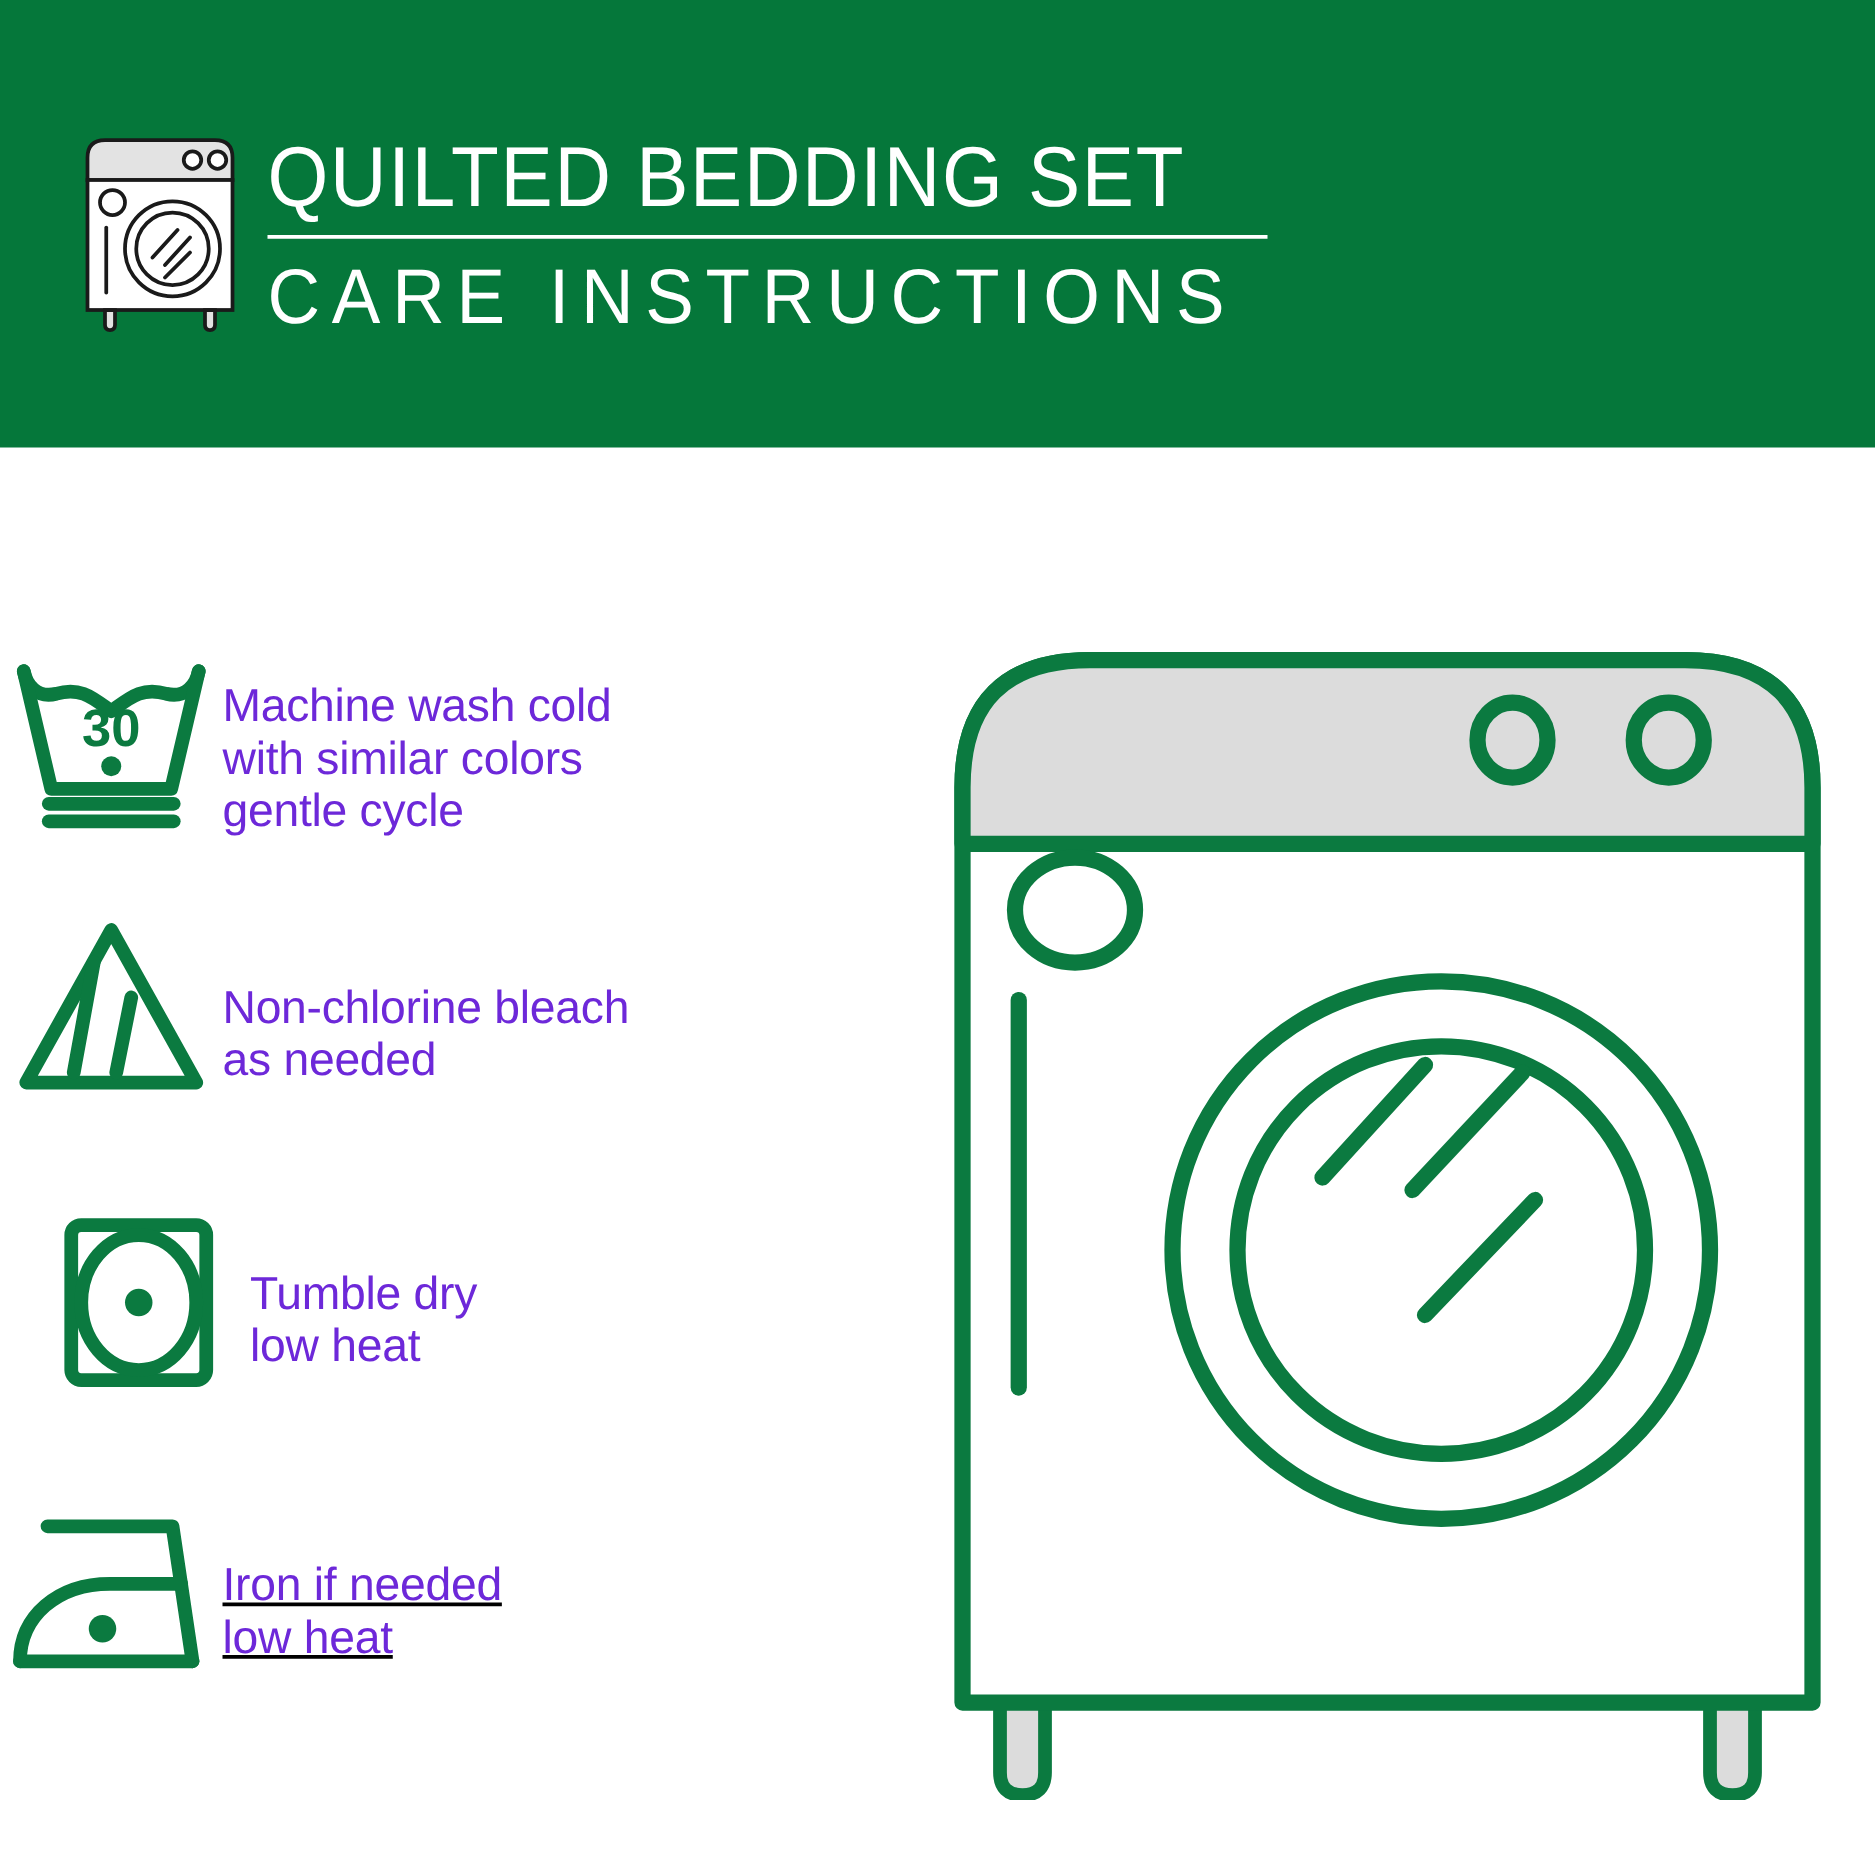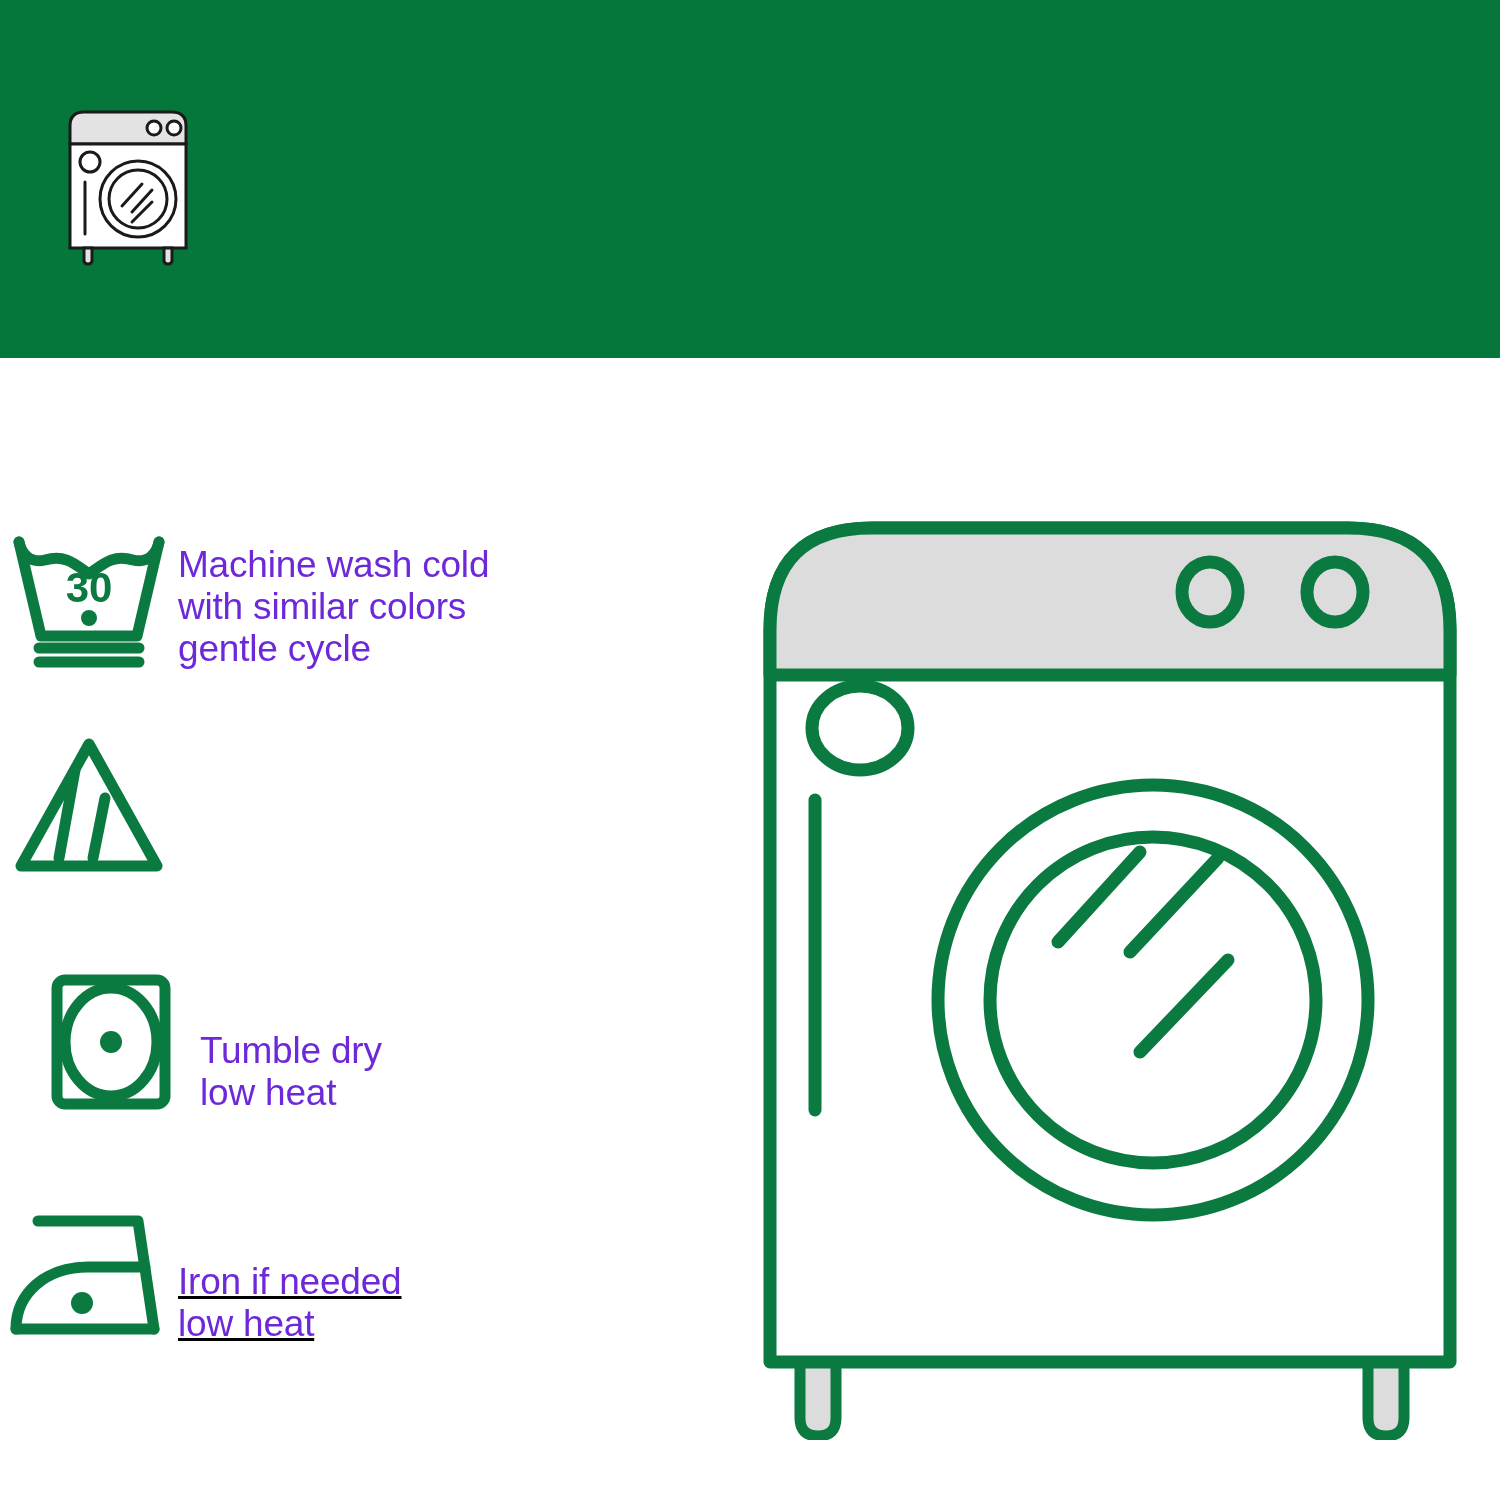--- a/index.html
+++ b/index.html
@@ -71,21 +71,21 @@
     position: absolute;
     left: 0;
     top: 500px;
     width: 740px;
   }
   .care-row {
     position: absolute;
     left: 0;
     width: 740px;
     display: flex;
-    align-items: flex-end;
+    align-items: center;
   }
   .care-icon {
     width: 178px;
     min-width: 178px;
     display: flex;
     justify-content: center;
     align-items: flex-start;
   }
   .care-label {
     color: #6d28d9;
@@ -135,20 +135,25 @@
     <circle cx="76" cy="95" r="38" fill="#FFFFFF" stroke="#1A1A1A" stroke-width="3"></circle>
     <circle cx="76" cy="95" r="29" fill="#FFFFFF" stroke="#1A1A1A" stroke-width="3"></circle>
     <line x1="60" y1="102" x2="80" y2="80" stroke="#1A1A1A" stroke-width="3" stroke-linecap="round"></line>
     <line x1="70" y1="108" x2="90" y2="86" stroke="#1A1A1A" stroke-width="3" stroke-linecap="round"></line>
     <line x1="70" y1="118" x2="90" y2="98" stroke="#1A1A1A" stroke-width="3" stroke-linecap="round"></line>
 
     <path d="M22 144 L22 156 Q22 160 26 160 Q30 160 30 156 L30 144 Z" fill="#E3E3E3" stroke="#1A1A1A" stroke-width="3"></path>
     <path d="M102 144 L102 156 Q102 160 106 160 Q110 160 110 156 L110 144 Z" fill="#E3E3E3" stroke="#1A1A1A" stroke-width="3"></path>
   </svg>
 
+  <div id="header-text-block">
+    <div id="title-main">QUILTED BEDDING SET</div>
+    <div id="title-divider"></div>
+    <div id="title-sub">CARE INSTRUCTIONS</div>
+  </div>
 
 </div>
 
 <div id="care-list">
 
   <div class="care-row" id="care-row-0">
     <div class="care-icon">
       <svg width="164" height="140" viewBox="0 0 164 140">
 
         <path d="M12 12 L18 20 Q34 46 52 34 Q72 20 82 40 Q92 20 112 34 Q130 46 146 20 L152 12
@@ -169,20 +174,22 @@
   </div>
 
   <div class="care-row" id="care-row-1">
     <div class="care-icon">
       <svg width="164" height="150" viewBox="0 0 164 150">
         <path d="M82 14 L150 136 L14 136 Z" fill="none" stroke="#0B7A40" stroke-width="11" stroke-linejoin="round"></path>
         <line x1="68" y1="40" x2="52" y2="128" stroke="#0B7A40" stroke-width="11" stroke-linecap="round"></line>
         <line x1="98" y1="68" x2="86" y2="128" stroke="#0B7A40" stroke-width="11" stroke-linecap="round"></line>
       </svg>
     </div>
+    <div class="care-label">Non-chlorine bleach
+as needed</div>
   </div>
 
   <div class="care-row" id="care-row-2">
     <div class="care-icon">
       <svg width="164" height="144" viewBox="0 0 164 144">
         <rect x="28" y="10" width="108" height="124" rx="8" ry="8" fill="none" stroke="#0B7A40" stroke-width="11"></rect>
         <ellipse cx="82" cy="72" rx="46" ry="54" fill="none" stroke="#0B7A40" stroke-width="11"></ellipse>
         <circle cx="82" cy="72" r="11" fill="#0B7A40"></circle>
       </svg>
     </div>

